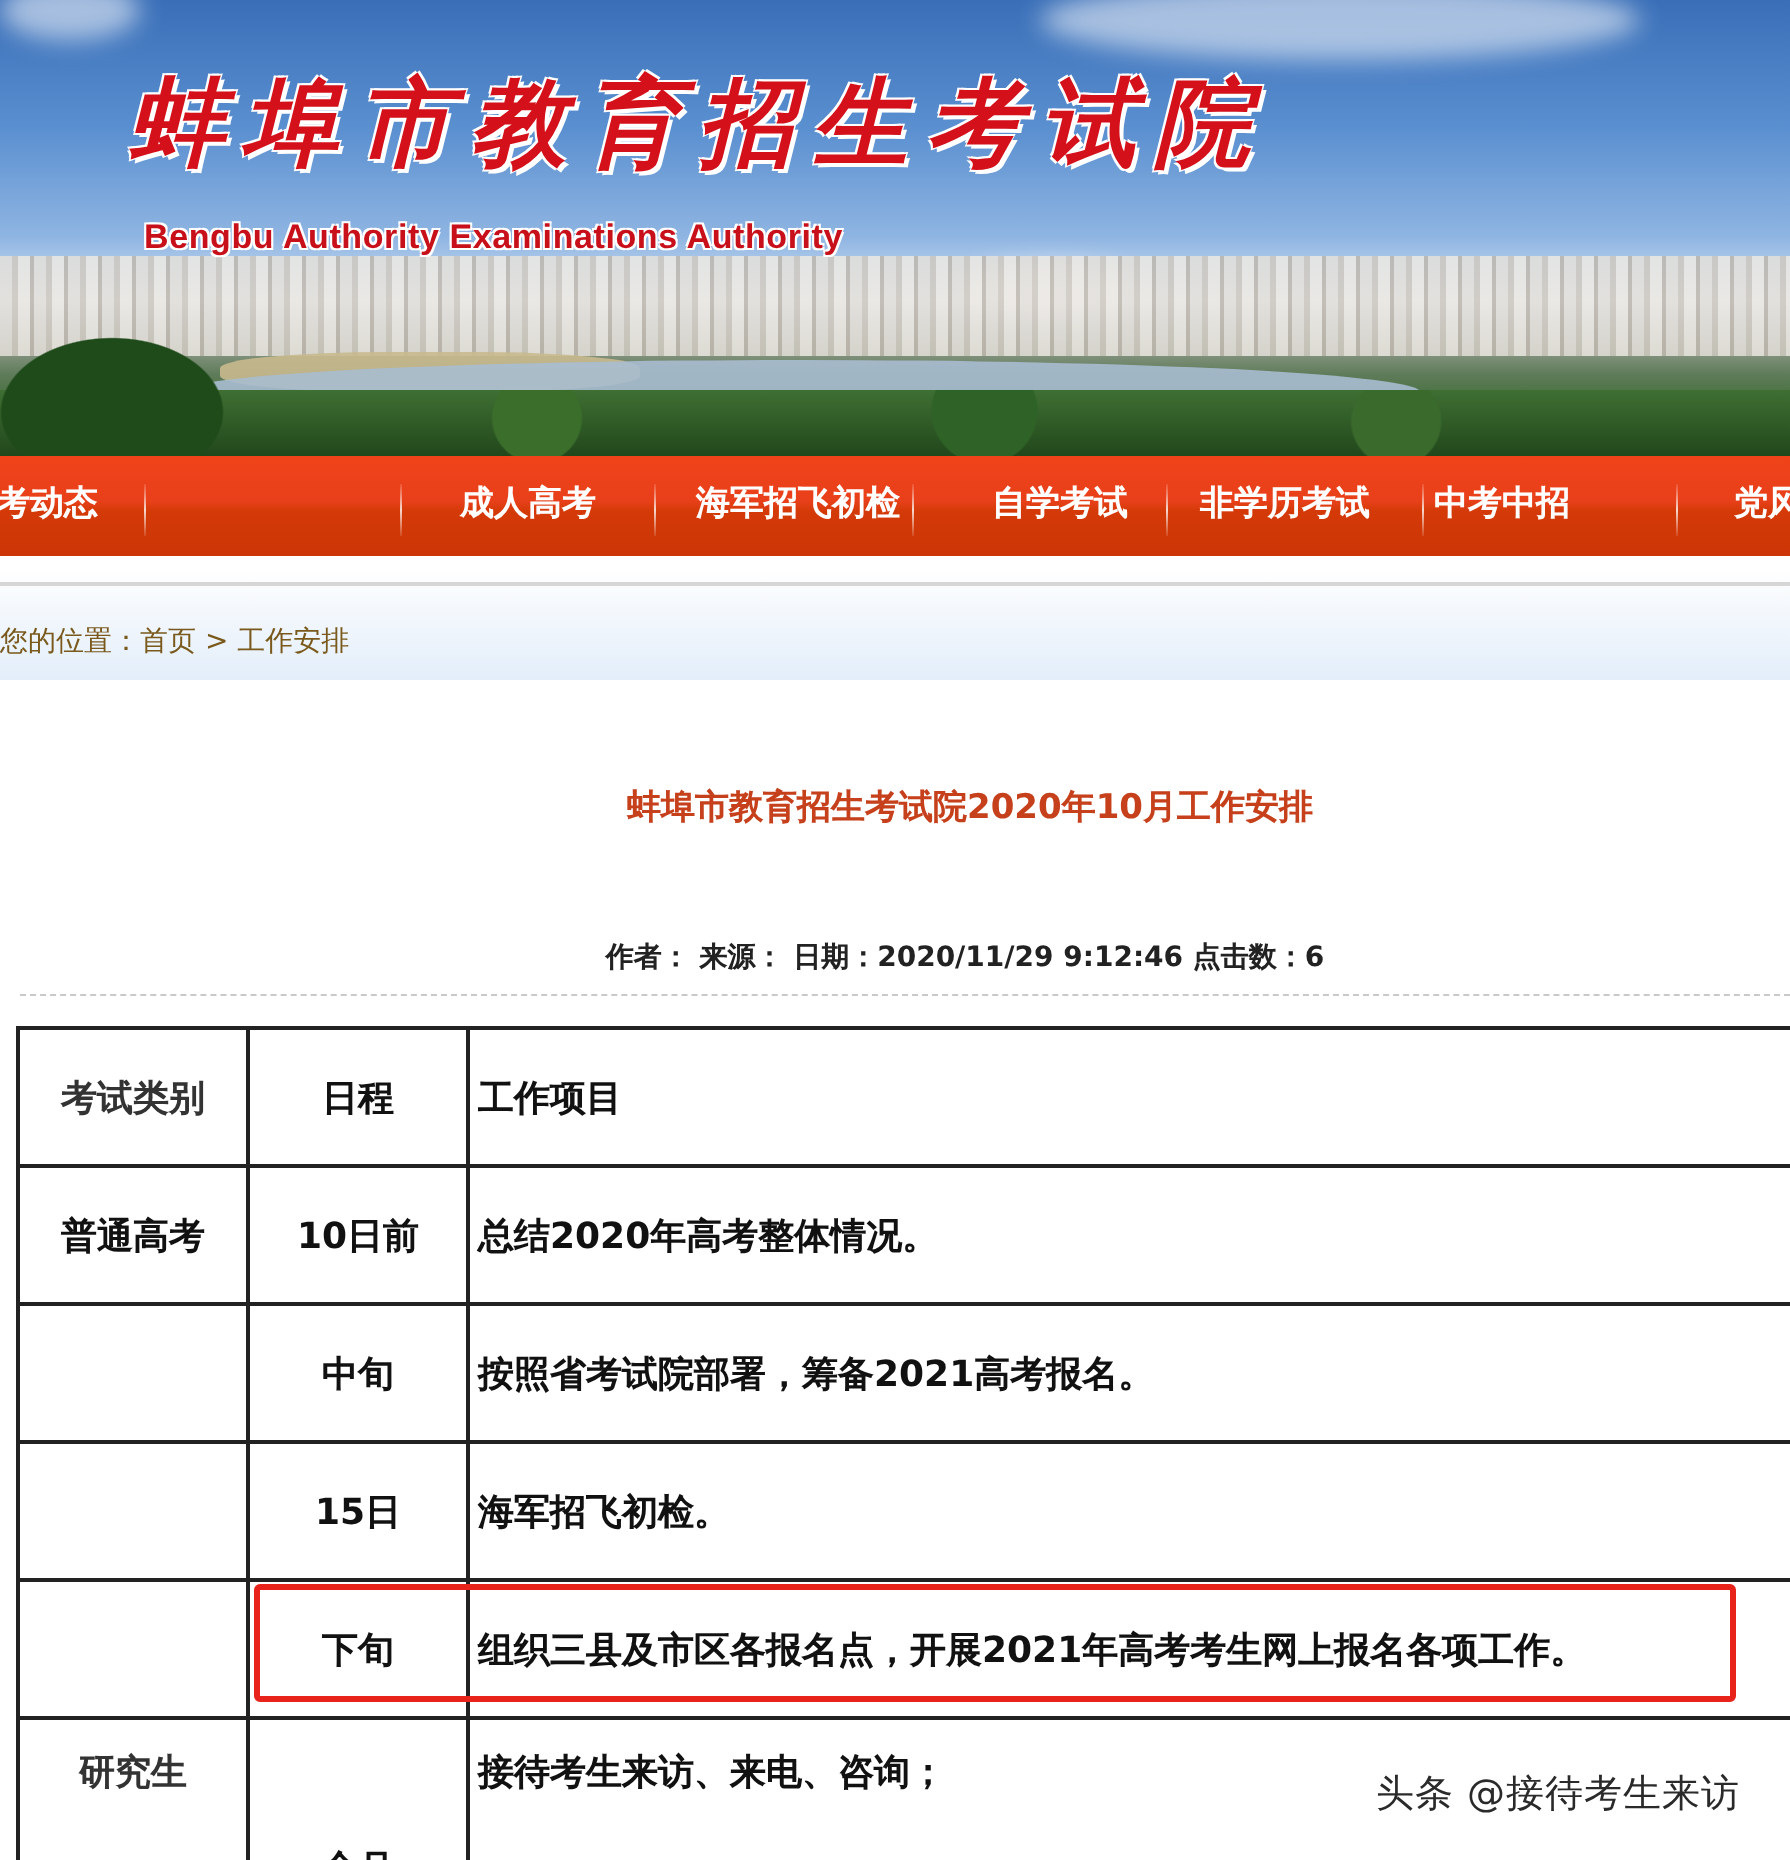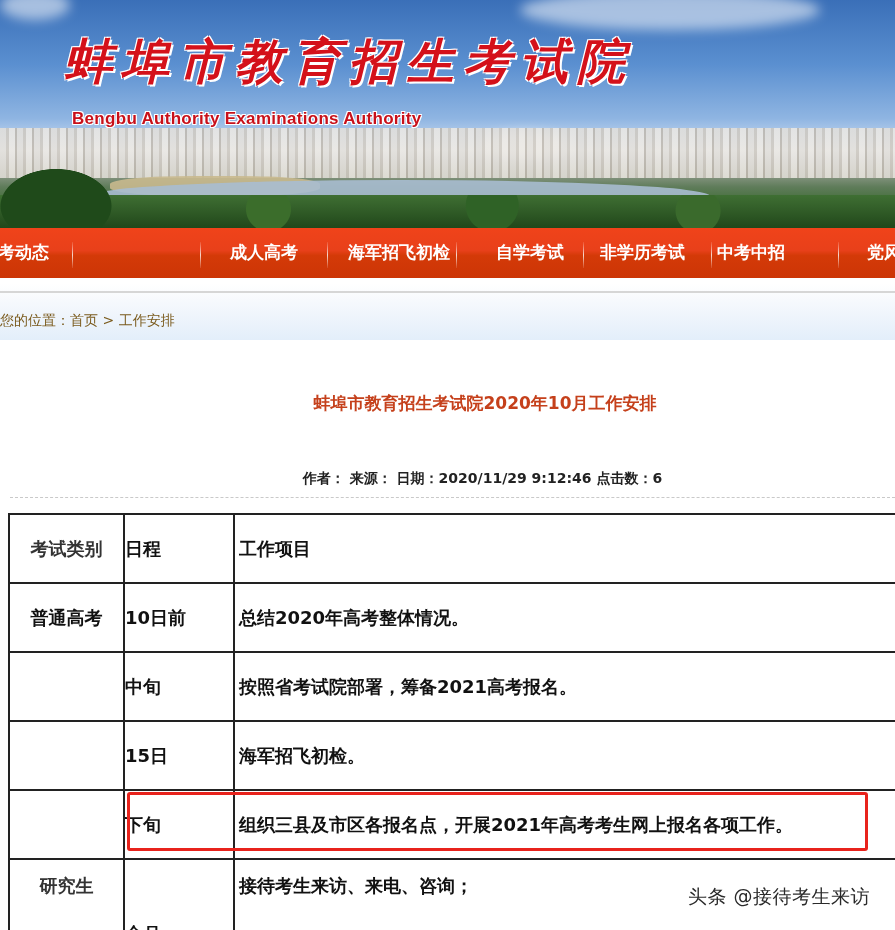--- a/index.html
+++ b/index.html
@@ -90,21 +90,21 @@
   }
 
   
   .table-wrap { position: absolute; left: 8px; top: 513px; width: 900px; }
   table { border-collapse: collapse; width: 900px; table-layout: fixed; }
   td {
     border: 2px solid #222222; font-size: 18px; font-weight: bold; color: #111111;
     height: 69px; vertical-align: middle; padding: 0;
   }
   td.c1 { width: 115px; text-align: center; margin-left: 24px; }
-  td.c2 { width: 110px; }
+  td.c2 { width: 110px; text-align: center; }
   td.c3 { text-align: left; padding-left: 4px; }
   td.gray { color: #333333; }
   .bottom-row td { height: 90px; }
   .bottom-row td.c2 { vertical-align: bottom; padding-bottom: 2px; }
   .bottom-row td.c3 { vertical-align: top; padding-top: 14px; }
   .bottom-row td.c1 { vertical-align: top; padding-top: 14px; }
 
   .highlight-box {
     position: absolute; left: 127px; top: 792px; width: 741px; height: 59px;
     border: 3px solid #e8231c; border-radius: 3px; pointer-events: none;

